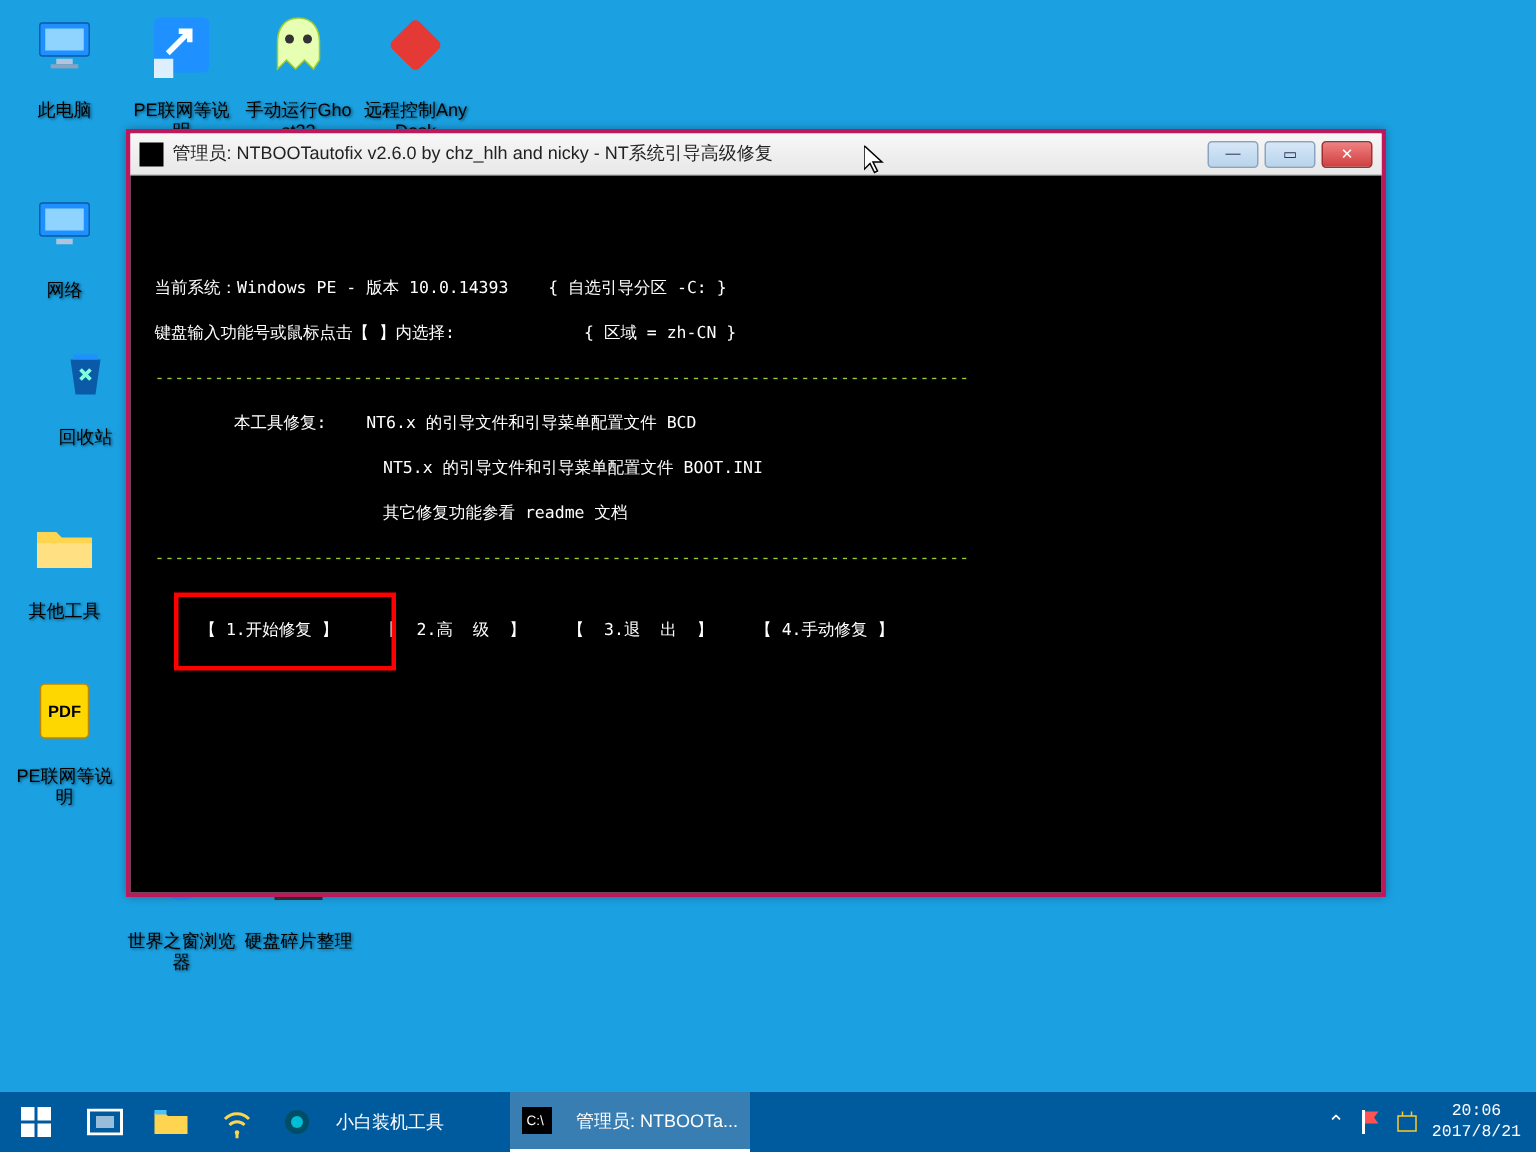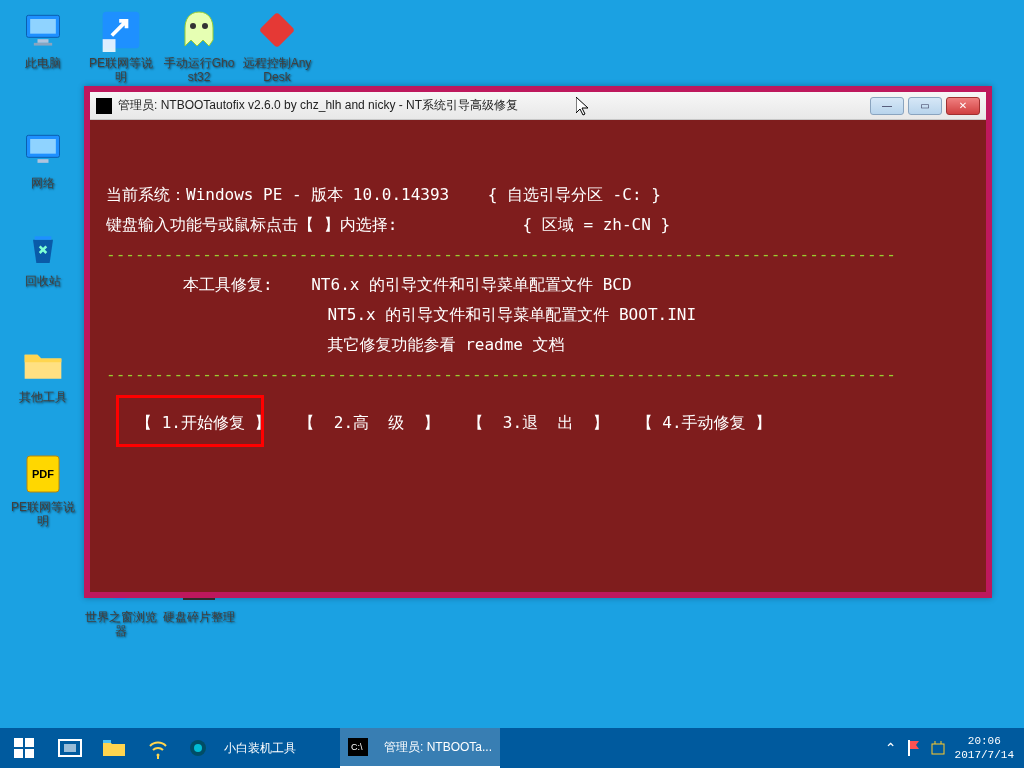--- a/index.html
+++ b/index.html
@@ -30,37 +30,37 @@
   padding-top: 4px;
 }
 .icon-img {
   width: 48px;
   height: 48px;
   display: flex;
   align-items: center;
   justify-content: center;
 }
 .icon-label {
-  color: #404040;
+  color: #000000;
   font-size: 12px;
   text-shadow: 1px 1px 2px rgba(0,0,0,.6);
   line-height: 14px;
-  margin-top: 2px;
+  margin-top: 12px;
   word-break: break-all;
 }
 
 
 .window {
   position: absolute;
   top: 86px;
   left: 84px;
-  width: 908px;
+  width: 840px;
   height: 512px;
   background: #fff;
-  border: 6px solid #be185d;
+  border: 3px solid #be185d;
   box-shadow: 0 0 6px rgba(0,0,0,.3);
 }
 .titlebar {
   height: 28px;
   background: linear-gradient(#f7f7f7,#e8e8e8);
   display: flex;
   align-items: center;
   padding: 0 6px;
   border-bottom: 1px solid #c8c8c8;
 }
@@ -85,26 +85,26 @@
   font-size: 10px;
   display: flex;
   align-items: center;
   justify-content: center;
   color: #335;
   cursor: pointer;
 }
 .winbtn.close { background: linear-gradient(#f08080,#d04040); border-color:#a03030; color:#fff;}
 
 .console {
-  background: #7f1d1d;
+  background: #000000;
   height: calc(100% - 28px);
   padding: 60px 16px 16px 16px;
   color: #fff;
   font-family: "NSimSun","SimSun","Consolas",monospace;
-  font-size: 16px;
+  font-size: 11px;
   line-height: 30px;
   position: relative;
   overflow: hidden;
 }
 .console .line { white-space: pre; }
 .menu-row { margin-top: 18px; display: flex; gap: 28px; padding-left: 30px;}
 .menu-item { white-space: pre; }
 .highlight-box {
   position: absolute;
   border: 3px solid #ff0000;
@@ -197,21 +197,21 @@
     <div class="icon-img">
       <svg width="44" height="44" viewBox="0 0 48 48">
           <rect x="6" y="8" width="36" height="24" rx="2" fill="#1e90ff" stroke="#0a5aa8"></rect>
           <rect x="10" y="12" width="28" height="16" fill="#8fd3ff"></rect>
           <rect x="18" y="34" width="12" height="4" fill="#b0c4de"></rect>
         </svg>
     </div>
     <div class="icon-label">网络</div>
   </div>
 
-  <div class="icon-group" style="left:6px; top:220px;">
+  <div class="icon-group" style="left:20px; top:220px;">
     <div class="icon-img">
       <svg width="40" height="44" viewBox="0 0 48 48">
           <path d="M12 14 L36 14 L32 42 L16 42 Z" fill="#0a5aa8"></path>
           <rect x="14" y="10" width="20" height="4" fill="#1e90ff"></rect>
           <path d="M20 22 L28 30 M28 22 L20 30" stroke="#7fffd4" stroke-width="3" fill="none"></path>
         </svg>
     </div>
     <div class="icon-label">回收站</div>
   </div>
 
@@ -381,16 +381,16 @@
         <rect x="1" y="0" width="2" height="16" fill="#fff"></rect>
         <path d="M3 1 L12 1 L9 5 L12 9 L3 9 Z" fill="#ff5252"></path>
       </svg>
     <svg width="14" height="16" viewBox="0 0 14 16">
         <rect x="1" y="4" width="12" height="10" fill="none" stroke="#ffca28"></rect>
         <line x1="4" y1="4" x2="4" y2="1" stroke="#ffca28"></line>
         <line x1="10" y1="4" x2="10" y2="1" stroke="#ffca28"></line>
       </svg>
     <div class="clock">
       <div>20:06</div>
-      <div>2017/7/14</div>
+      <div>2017/8/21</div>
     </div>
   </div>
 </div>
 
 </body></html>

